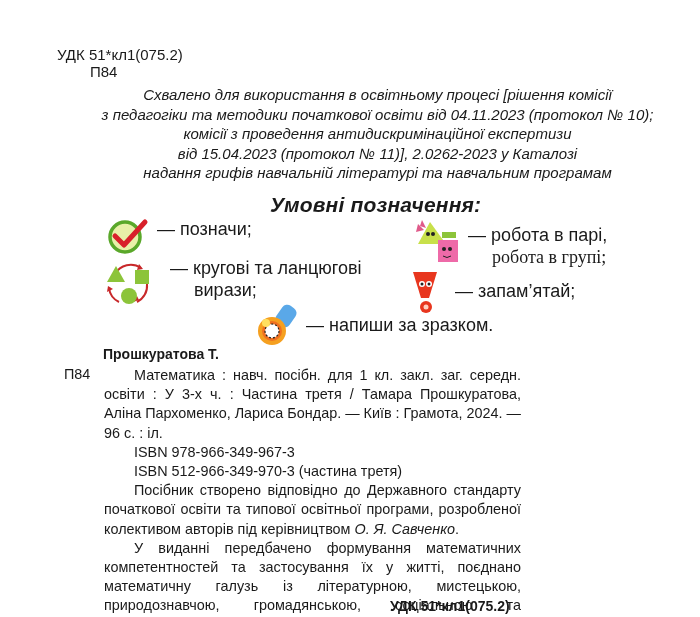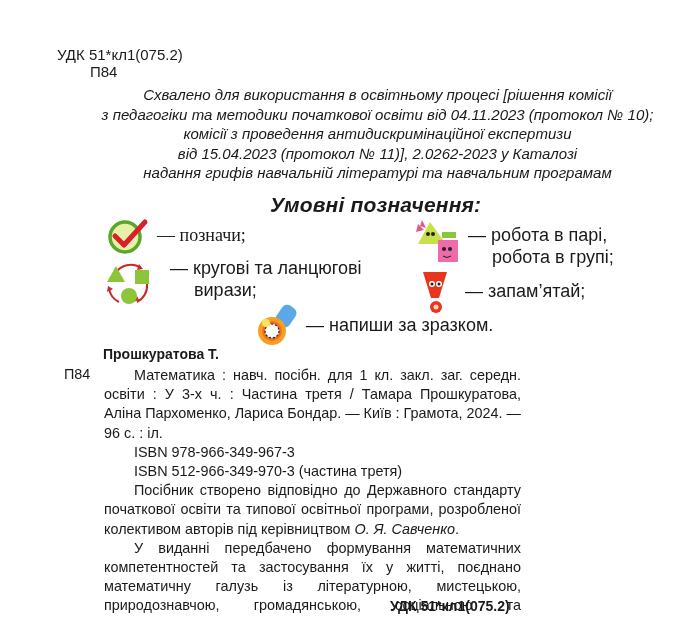--- a/index.html
+++ b/index.html
@@ -50,21 +50,21 @@
 
 <div class="abs legend-title">Умовні позначення:</div>
 
 <div class="abs leg-item" style="left:105px; top:218px;">
   <span class="leg-icon" style="width:48px;height:36px;">
     <svg width="48" height="36" viewBox="0 0 48 36">
       <circle cx="20" cy="19" r="15" fill="#e8f0a8" stroke="#5aa82a" stroke-width="3.5"></circle>
       <path d="M10 18 L19 27 L40 4" fill="none" stroke="#d8202a" stroke-width="5" stroke-linecap="round" stroke-linejoin="round"></path>
     </svg>
   </span>
-  <span class="leg-text" style="margin-top:6px;font-family:Liberation Serif, serif;">— позначи;</span>
+  <span class="leg-text" style="">— позначи;</span>
 </div>
 
 <div class="abs leg-item" style="left:103px; top:256px;gap:11px;">
   <span class="leg-icon" style="width:52px;height:52px;">
     <svg width="52" height="52" viewBox="0 0 52 52">
       <path d="M12 18 A18 18 0 0 1 38 12" fill="none" stroke="#c8282a" stroke-width="2"></path>
       <path d="M44 28 A18 18 0 0 1 34 46" fill="none" stroke="#c8282a" stroke-width="2"></path>
       <path d="M16 46 A18 18 0 0 1 6 32" fill="none" stroke="#c8282a" stroke-width="2"></path>
       <polygon points="36,8 40,13 34,14" fill="#c8282a"></polygon>
       <polygon points="36,44 30,46 34,40" fill="#c8282a"></polygon>
@@ -90,25 +90,25 @@
       <circle cx="16" cy="16" r="2" fill="#222"></circle>
       <circle cx="21" cy="16" r="2" fill="#222"></circle>
       <rect x="26" y="22" width="20" height="22" fill="#ee6aa8"></rect>
       <circle cx="32" cy="31" r="2" fill="#222"></circle>
       <circle cx="38" cy="31" r="2" fill="#222"></circle>
       <path d="M31 38 Q35 41 39 38" stroke="#222" fill="none" stroke-width="1"></path>
     </svg>
   </span>
   <span class="leg-text" style="margin-top:6px;">
     <span style="display:block;">— робота в парі,</span>
-    <span style="display:block;padding-left:24px;">робота в групі;</span>
+    <span style="display:block;padding-left:24px;font-family:Liberation Serif, serif;">робота в групі;</span>
   </span>
 </div>
 
-<div class="abs leg-item" style="left:417px; top:270px;">
+<div class="abs leg-item" style="left:407px; top:270px;">
   <span class="leg-icon" style="width:44px;height:44px;">
     <svg width="36" height="44" viewBox="0 0 36 44">
       <path d="M6 2 L30 2 L22 28 L14 28 Z" fill="#e8361e"></path>
       <circle cx="19" cy="37" r="6" fill="#e8361e"></circle>
       <circle cx="19" cy="37" r="2.5" fill="#ffd0c0"></circle>
       <circle cx="15" cy="14" r="3" fill="#fff"></circle>
       <circle cx="22" cy="14" r="3" fill="#fff"></circle>
       <circle cx="15" cy="14" r="1.5" fill="#222"></circle>
       <circle cx="22" cy="14" r="1.5" fill="#222"></circle>
     </svg>

